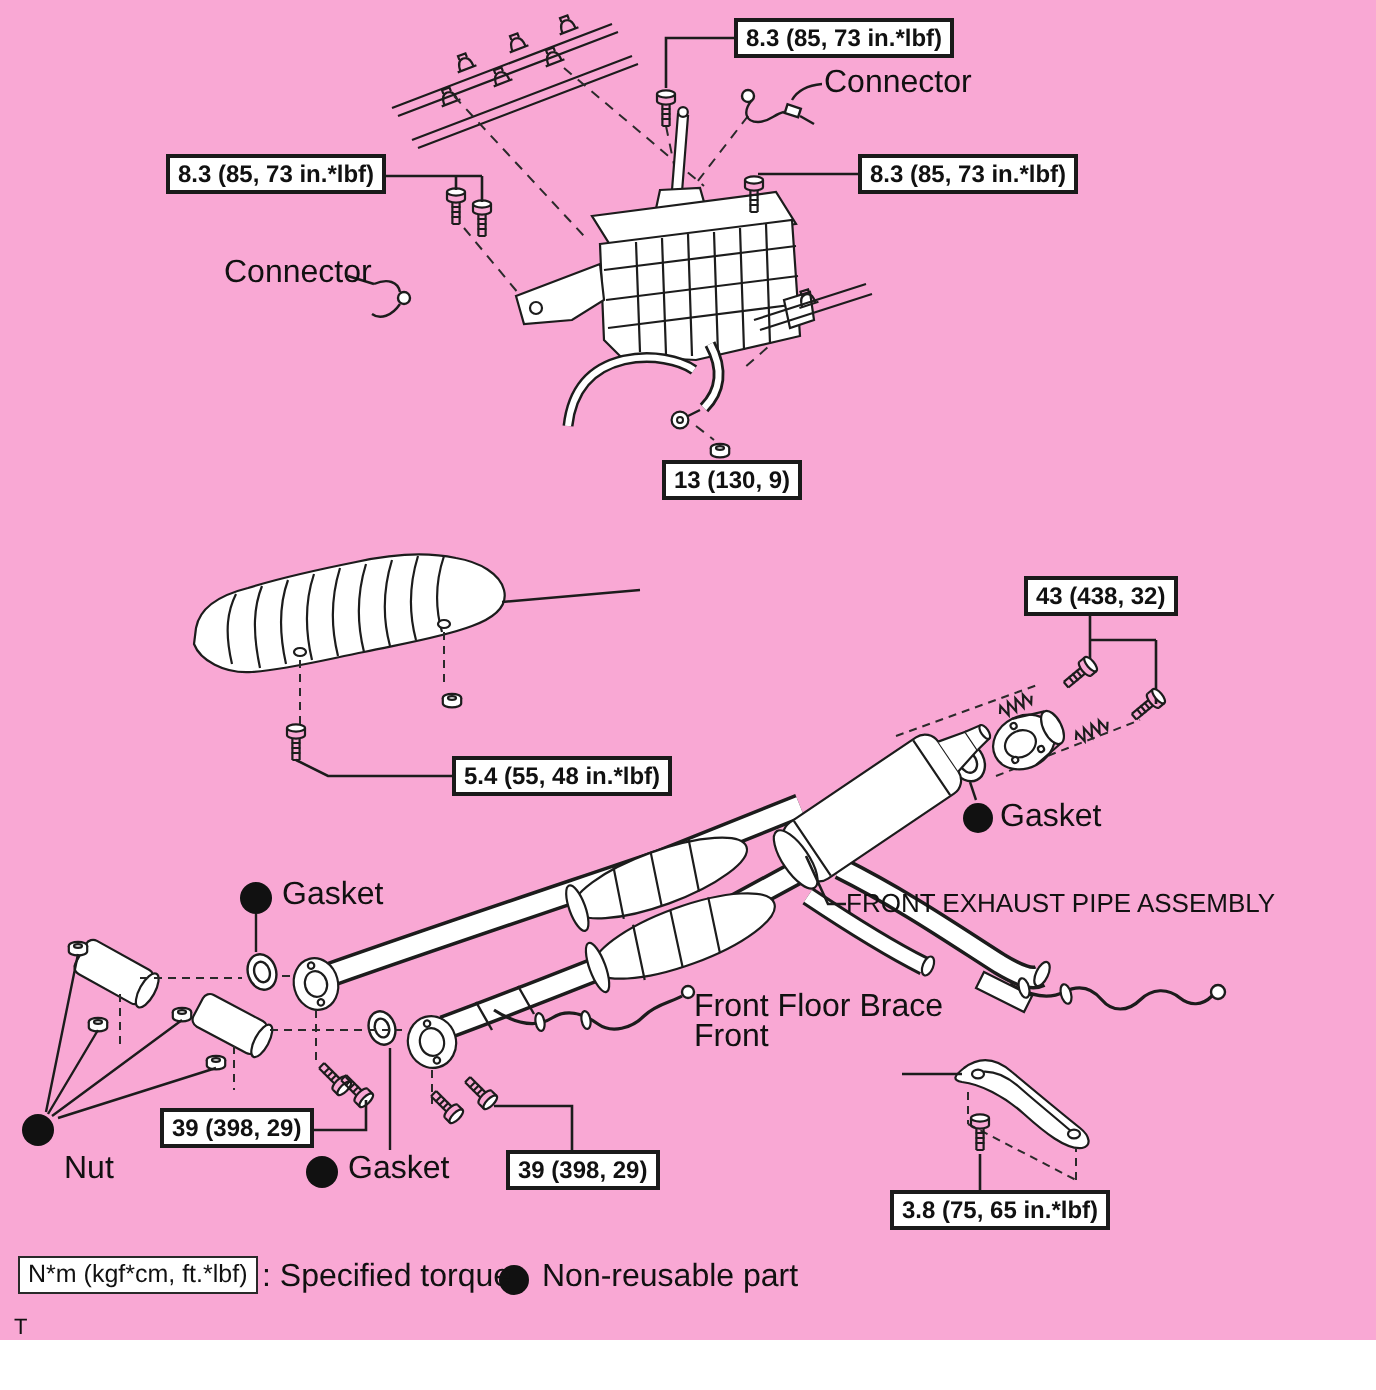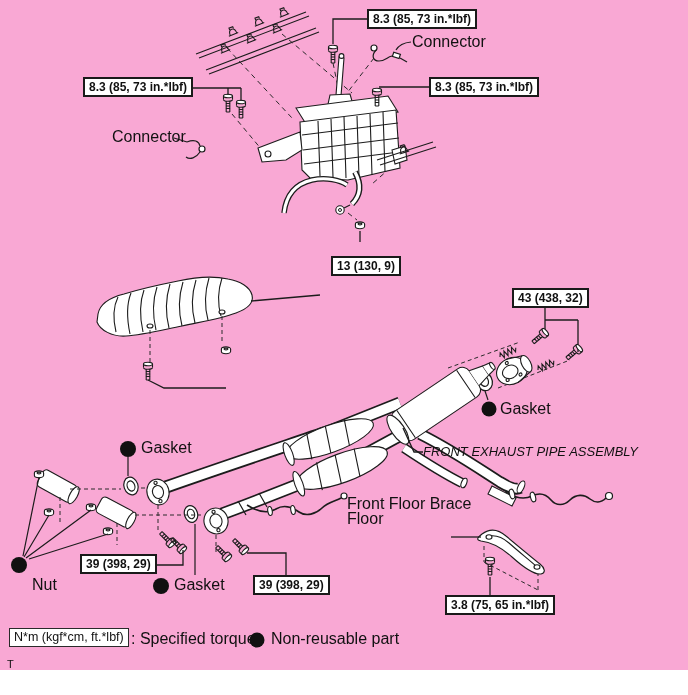--- a/index.html
+++ b/index.html
@@ -2,21 +2,21 @@
 <html><head>
 <meta charset="utf-8">
 <style>
   html,body{margin:0;padding:0;background:#fff;}
   #page{position:relative;width:688px;height:670px;background:#f9a8d4;overflow:hidden;
         font-family:"Liberation Sans","DejaVu Sans",sans-serif;color:#111;}
   #art{position:absolute;left:0;top:0;}
   .tbox{position:absolute;border:2px solid #1a1a1a;background:#fff;font-weight:bold;
         font-size:12px;line-height:14px;padding:1px 4px;white-space:nowrap;color:#111;}
   .plabel{position:absolute;font-size:16px;line-height:15px;color:#111;white-space:nowrap;}
-  .caps{font-size:13px;font-style:italic;}
+  .caps{font-size:13px;}
   .legendbox{position:absolute;border:1px solid #2a2a2a;background:#fff;font-size:12.5px;
         line-height:15px;padding:1px 4px;white-space:nowrap;color:#111;text-align:right;}
   .pagemark{position:absolute;font-size:11px;color:#111;}
   .figcode{position:absolute;font-size:8px;font-weight:normal;color:#555;letter-spacing:0.2px;}
 </style>
 </head>
 <body>
 
 <div id="page">
 
@@ -311,39 +311,40 @@
     <circle cx="128" cy="449" r="8"></circle>
     <circle cx="19" cy="565" r="8"></circle>
     <circle cx="161" cy="586" r="8"></circle>
     <circle cx="257" cy="640" r="7.5"></circle>
   </g>
 </svg>
 
 <div class="tbox" style="left:367px;top:9px">8.3 (85, 73 in.*lbf)</div>
 <div class="tbox" style="left:83px;top:77px">8.3 (85, 73 in.*lbf)</div>
 <div class="tbox" style="left:429px;top:77px">8.3 (85, 73 in.*lbf)</div>
-<div class="tbox" style="left:331px;top:256px">13 (130, 9)</div>
+<div class="tbox" style="left:331px;top:230px">13 (130, 9)</div>
 <div class="tbox" style="left:512px;top:288px">43 (438, 32)</div>
+<div class="tbox" style="left:226px;top:378px">5.4 (55, 48 in.*lbf)</div>
 <div class="tbox" style="left:80px;top:554px">39 (398, 29)</div>
 <div class="tbox" style="left:253px;top:575px">39 (398, 29)</div>
 <div class="tbox" style="left:445px;top:595px">3.8 (75, 65 in.*lbf)</div>
 
 <div class="plabel" style="left:412px;top:34px">Connector</div>
 <div class="plabel" style="left:112px;top:129px">Connector</div>
 
 
 <div class="plabel" style="left:500px;top:401px">Gasket</div>
 <div class="plabel" style="left:141px;top:440px">Gasket</div>
 <div class="plabel caps" style="left:423px;top:444px">FRONT EXHAUST PIPE ASSEMBLY</div>
 <div class="plabel" style="left:32px;top:577px">Nut</div>
 <div class="plabel" style="left:174px;top:577px">Gasket</div>
 
 <div class="plabel" style="left:347px;top:496px">
   <span>Front Floor Brace</span><br>
-  <span>Floor</span>
+  <span>Front</span>
 </div>
 
 <div class="legendbox" style="left:9px;top:628px">N*m (kgf*cm, ft.*lbf)</div>
 <div class="plabel" style="left:131px;top:631px">: Specified torque</div>
 <div class="plabel" style="left:271px;top:631px">Non-reusable part</div>
 
 <div class="pagemark" style="left:7px;top:658px">T</div>
 <div class="figcode" style="left:632px;top:676px">C106925E03</div>
 
 </div>

